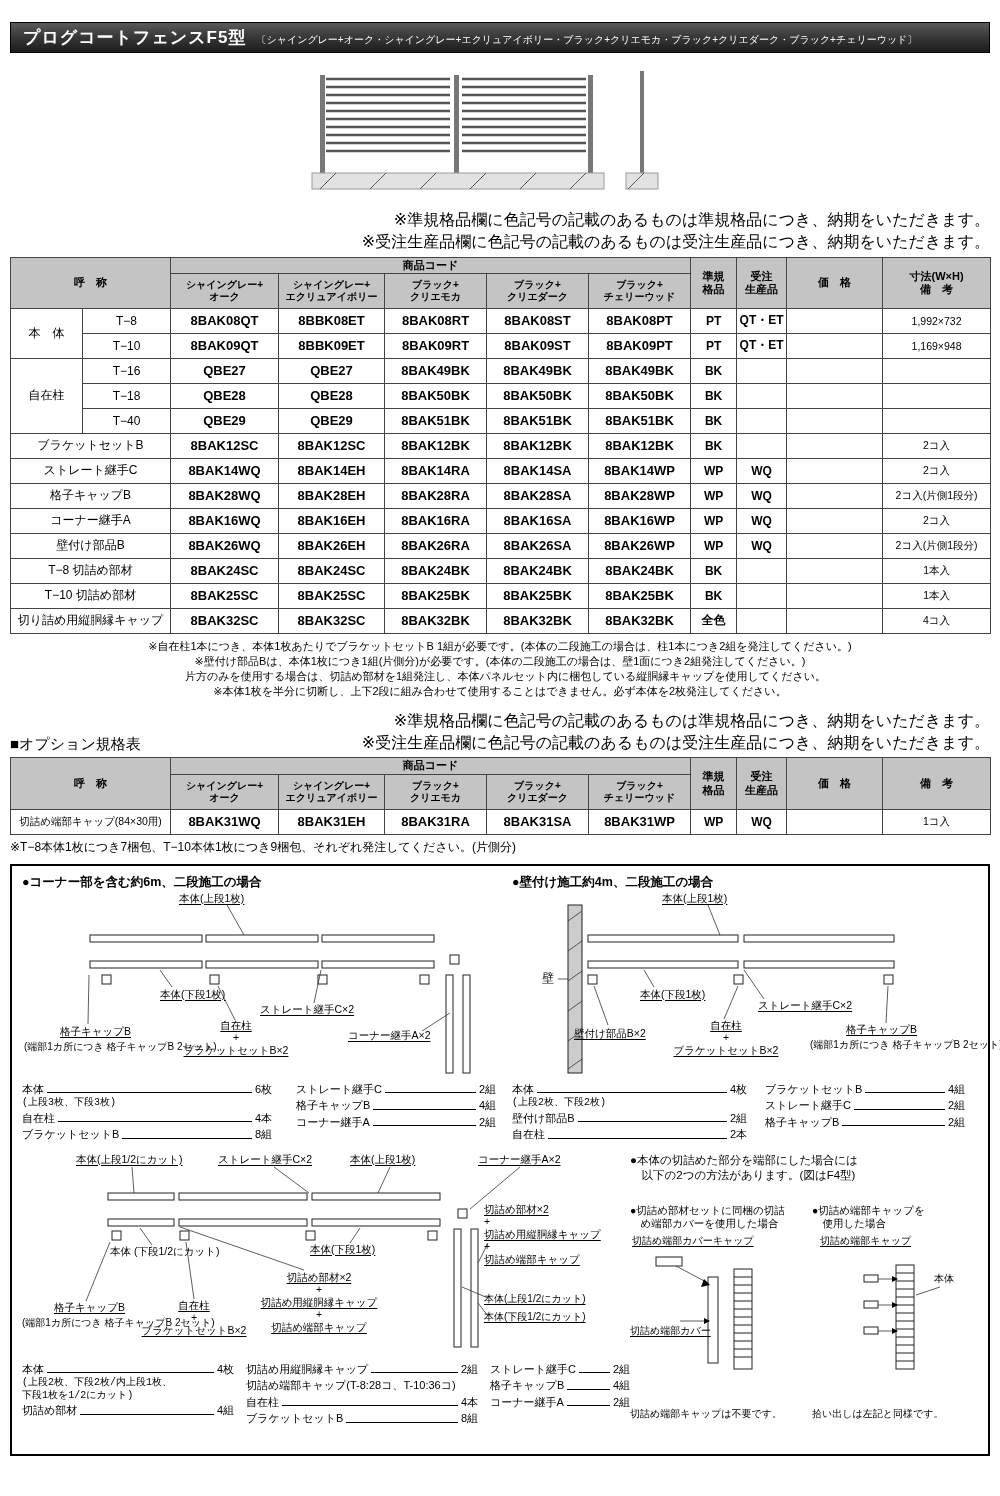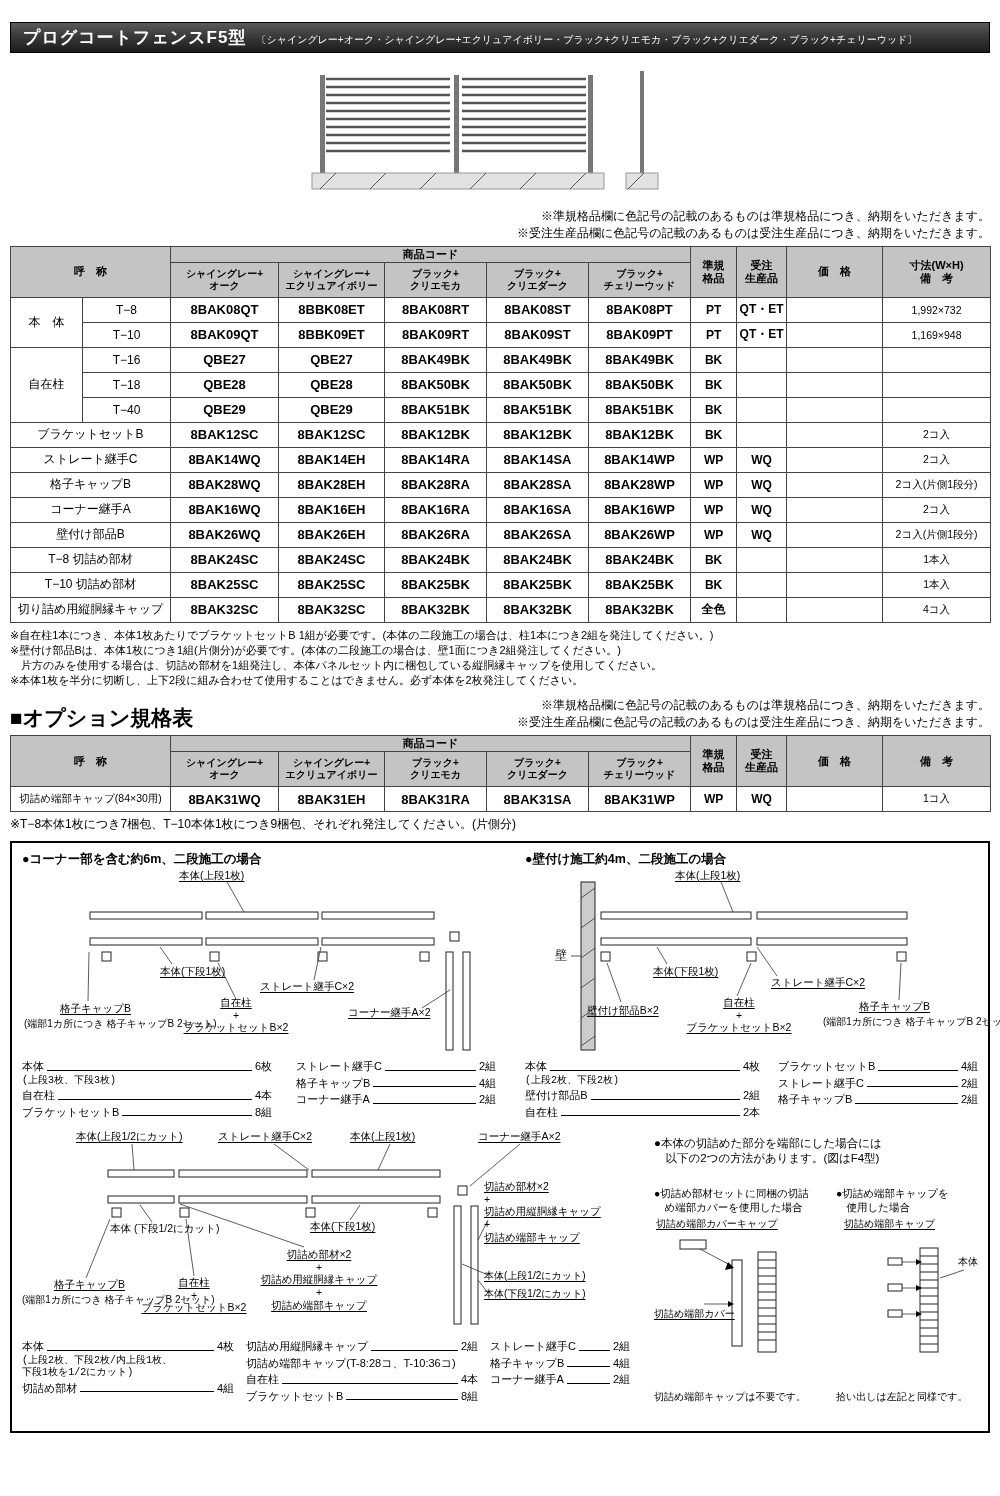--- a/index.html
+++ b/index.html
@@ -9,39 +9,39 @@
     --border:#444444;
   }
   html,body{margin:0;padding:0;background:#fff;}
   body{width:1000px;font-family:"Liberation Sans","DejaVu Sans",sans-serif;color:#000;}
   .page{width:1000px;height:1496px;padding:10px;box-sizing:border-box;overflow:hidden;position:relative;}
   .title-bar{margin-top:12px;background:linear-gradient(180deg,#5a5a5a,var(--title-bar-bg) 45%,#1c1c1c);color:#fff;
     display:flex;align-items:baseline;gap:10px;padding:3px 12px;border:1px solid #000;}
   .title-main{font-size:17px;font-weight:bold;letter-spacing:1px;white-space:nowrap;}
   .title-sub{font-size:10px;white-space:nowrap;overflow:hidden;}
   .illustration{text-align:center;padding:12px 0 0;}
-  .notes-right{text-align:right;font-size:12px;line-height:1.4;font-family:Liberation Mono, monospace;}
+  .notes-right{text-align:right;font-size:16px;line-height:1.4;}
   table.spec{border-collapse:collapse;width:980px;table-layout:fixed;margin-top:3px;}
   .spec th,.spec td{border:1px solid var(--border);text-align:center;vertical-align:middle;padding:1px 2px;overflow:hidden;}
   .spec thead th{background:var(--table-header-bg);font-size:11px;font-weight:bold;line-height:1.2;}
   .spec thead tr.colorrow th{font-size:10px;height:32px;}
   .spec tbody tr{height:25px;}
   .spec .grp,.spec .sub,.spec .name{background:#fff;font-size:12px;font-weight:normal;}
   .spec .name.smalllbl{font-size:10.5px;}
   .spec td.code{font-weight:bold;font-size:13px;}
   .spec td.flag{font-weight:bold;font-size:12px;}
   .spec td.notecell{font-size:10.5px;}
   .pre{white-space:pre-line;}
   .section-head{display:flex;justify-content:space-between;align-items:flex-end;margin-top:10px;}
-  .section-title{font-size:21px;font-weight:bold;}
-  .notes-block{font-size:11px;line-height:1.38;margin-top:5px;}
+  .section-title{font-size:15px;font-weight:normal;}
+  .notes-block{font-size:11px;line-height:1.38;margin-top:5px;text-align:center;}
   .footnote{font-size:12px;margin:4px 0 8px;}
   .example-title{font-size:15px;font-weight:bold;margin-top:10px;}
   .example-box{border:2px solid #000;margin-top:3px;padding:8px 10px;height:592px;box-sizing:border-box;}
-  .ex-row{display:flex;gap:24px;align-items:flex-end;}
+  .ex-row{display:flex;gap:0;}
   .ex-title{font-size:12.5px;font-weight:bold;}
   .diagram{position:relative;}
   .diagram svg{position:absolute;left:0;top:0;}
   .dlabel{position:absolute;font-size:10.5px;line-height:1.25;white-space:nowrap;}
   .ul{text-decoration:underline;text-underline-offset:2px;}
   .center{text-align:center;}
   .f10{font-size:10px;}
   .f12{font-size:12px;}
   .stack{position:absolute;font-size:10.5px;line-height:1.2;text-align:center;}
   .stack span{display:block;}

